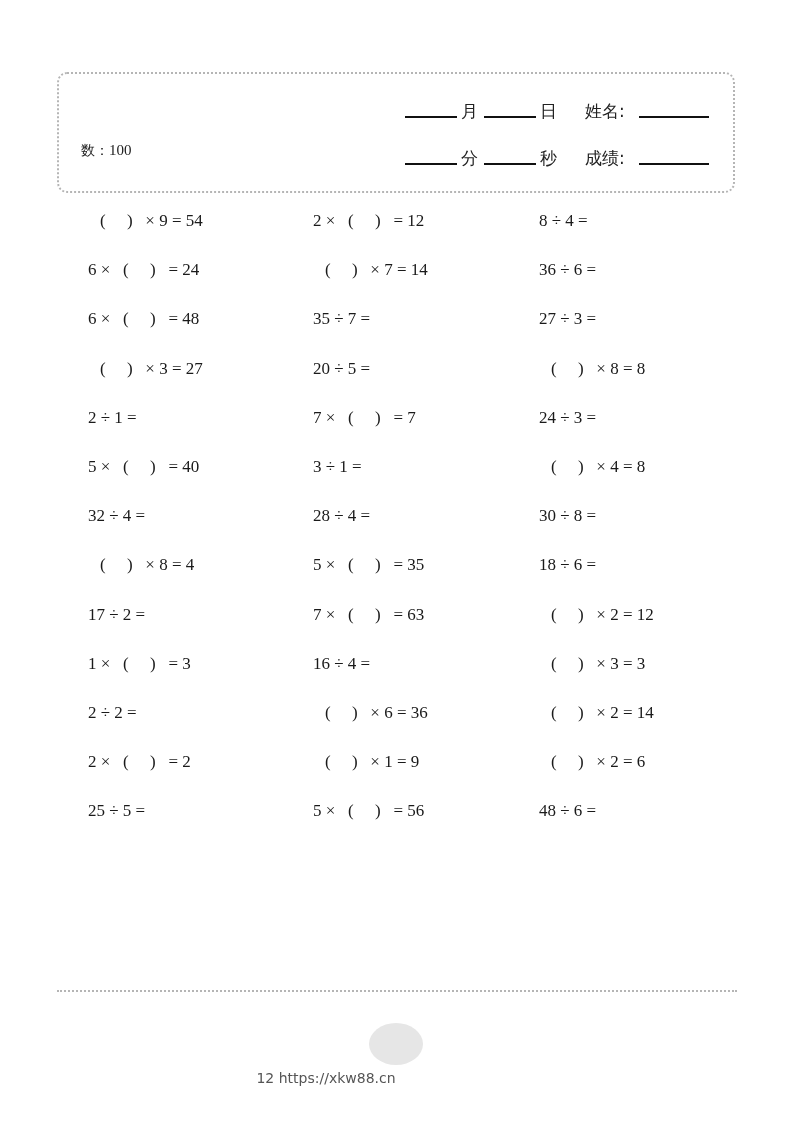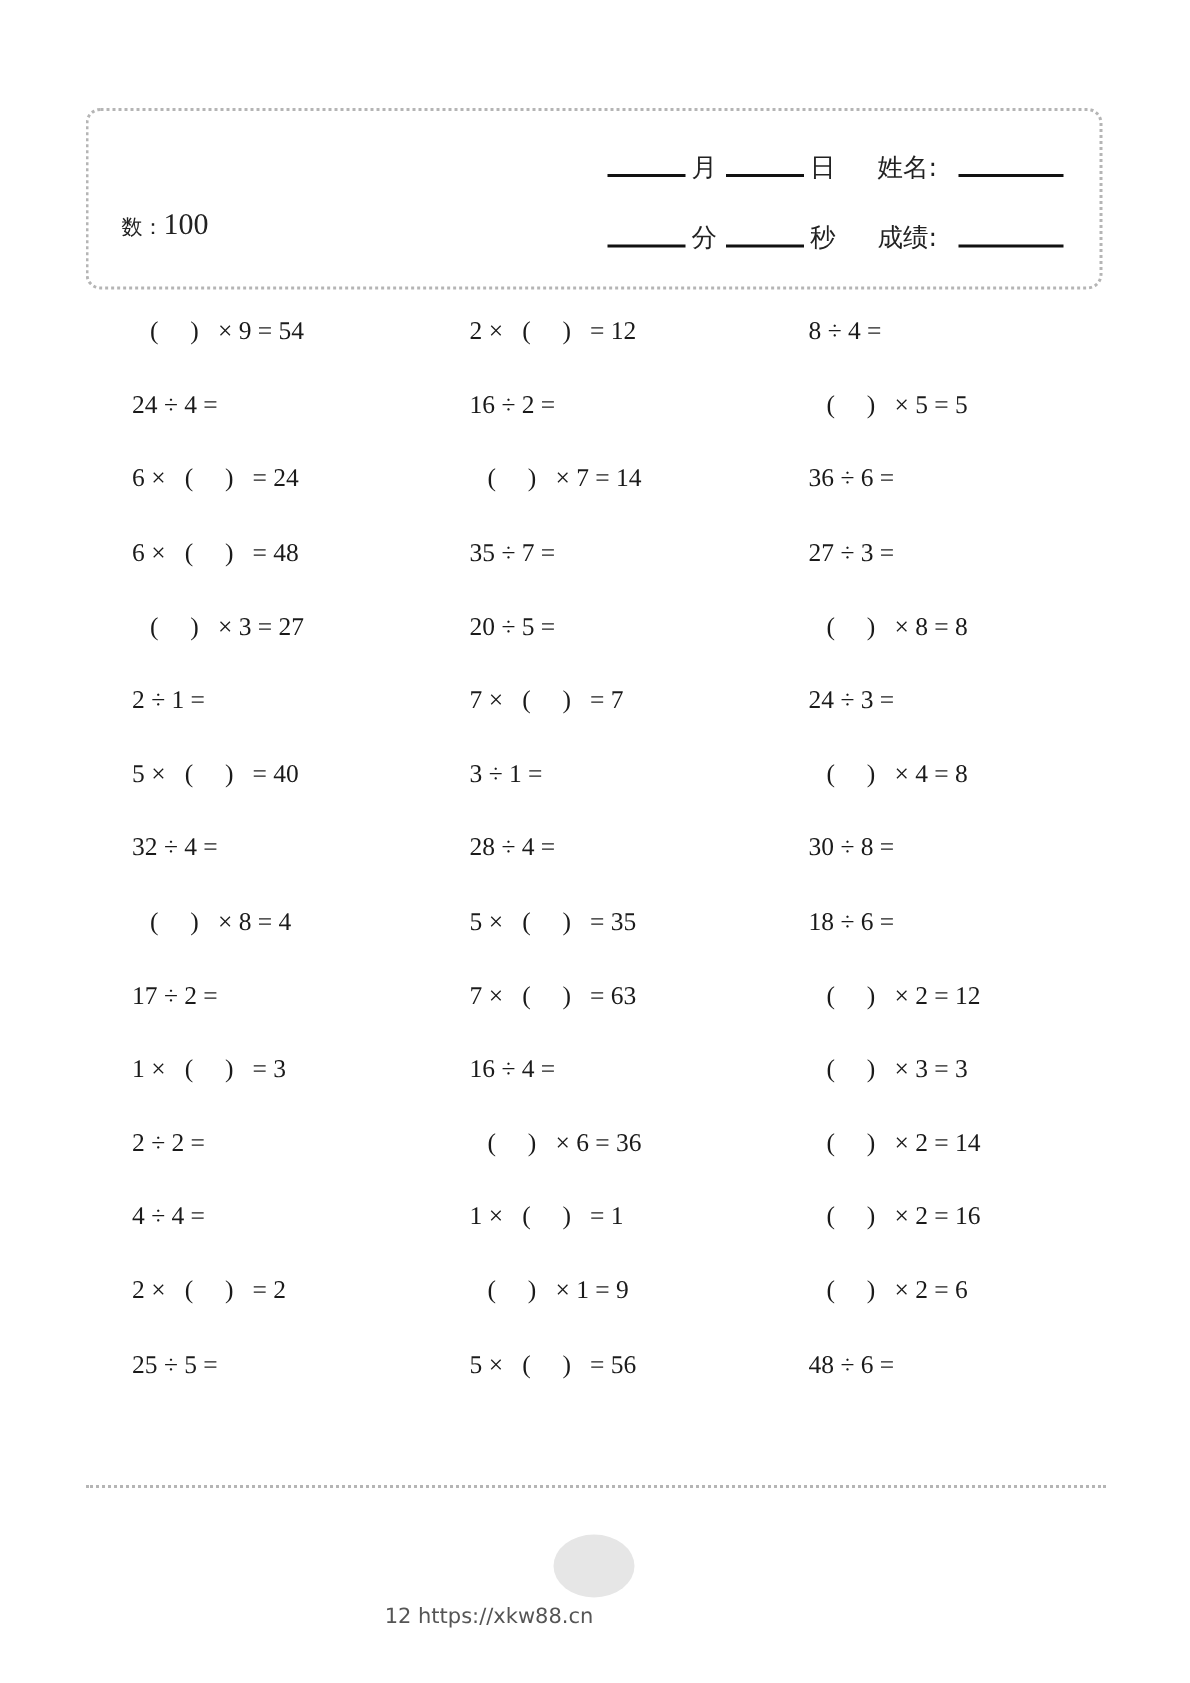--- a/index.html
+++ b/index.html
@@ -9,21 +9,21 @@
     }
     .header-box {
       position: absolute; left: 57px; top: 72px; width: 678px; height: 121px;
       border: 2px dotted #b5b5b5; border-radius: 10px; box-sizing: border-box;
     }
     .range-text {
       position: absolute; left: 22px; top: 66px; width: 230px;
       font-family: "DejaVu Sans", "Liberation Sans", sans-serif;
       font-size: 14px; line-height: 20px; color: #222;
     }
-    .range-text .num { font-family: "Liberation Serif", serif; font-size: 20px; }
+    .range-text .num { font-family: "Liberation Serif", serif; font-size: 15px; }
     .field-row {
       position: absolute; left: 346px; display: flex; align-items: flex-end;
       font-family: "DejaVu Sans", "Liberation Sans", sans-serif; font-size: 17px; color: #222;
     }
     .field-row.r1 { top: 26px; }
     .field-row.r2 { top: 73px; }
     .blank { display: inline-block; border-bottom: 2px solid #111; height: 0; margin-bottom: 5px; }
     .blank.short { width: 52px; }
     .blank.long { width: 70px; }
     .unit { margin: 0 6px 0 4px; }
@@ -78,25 +78,20 @@
   </div>
 </div>
 
 <div class="problems" id="problem-grid">
     <div class="prow">
       <div class="prob c0" style="margin-left: 12px;">(     )   × 9 = 54</div>
       <div class="prob c1">2 ×   (     )   = 12</div>
       <div class="prob c2">8 ÷ 4 =</div>
     </div>
     <div class="prow">
-      <div class="prob c0">24 ÷ 4 =</div>
-      <div class="prob c1">16 ÷ 2 =</div>
-      <div class="prob c2" style="margin-left: 12px;">(     )   × 5 = 5</div>
-    </div>
-    <div class="prow">
       <div class="prob c0">6 ×   (     )   = 24</div>
       <div class="prob c1" style="margin-left: 12px;">(     )   × 7 = 14</div>
       <div class="prob c2">36 ÷ 6 =</div>
     </div>
     <div class="prow">
       <div class="prob c0">6 ×   (     )   = 48</div>
       <div class="prob c1">35 ÷ 7 =</div>
       <div class="prob c2">27 ÷ 3 =</div>
     </div>
     <div class="prow">
@@ -133,25 +128,20 @@
       <div class="prob c0">1 ×   (     )   = 3</div>
       <div class="prob c1">16 ÷ 4 =</div>
       <div class="prob c2" style="margin-left: 12px;">(     )   × 3 = 3</div>
     </div>
     <div class="prow">
       <div class="prob c0">2 ÷ 2 =</div>
       <div class="prob c1" style="margin-left: 12px;">(     )   × 6 = 36</div>
       <div class="prob c2" style="margin-left: 12px;">(     )   × 2 = 14</div>
     </div>
     <div class="prow">
-      <div class="prob c0">4 ÷ 4 =</div>
-      <div class="prob c1">1 ×   (     )   = 1</div>
-      <div class="prob c2" style="margin-left: 12px;">(     )   × 2 = 16</div>
-    </div>
-    <div class="prow">
       <div class="prob c0">2 ×   (     )   = 2</div>
       <div class="prob c1" style="margin-left: 12px;">(     )   × 1 = 9</div>
       <div class="prob c2" style="margin-left: 12px;">(     )   × 2 = 6</div>
     </div>
     <div class="prow">
       <div class="prob c0">25 ÷ 5 =</div>
       <div class="prob c1">5 ×   (     )   = 56</div>
       <div class="prob c2">48 ÷ 6 =</div>
     </div>
   </div>

